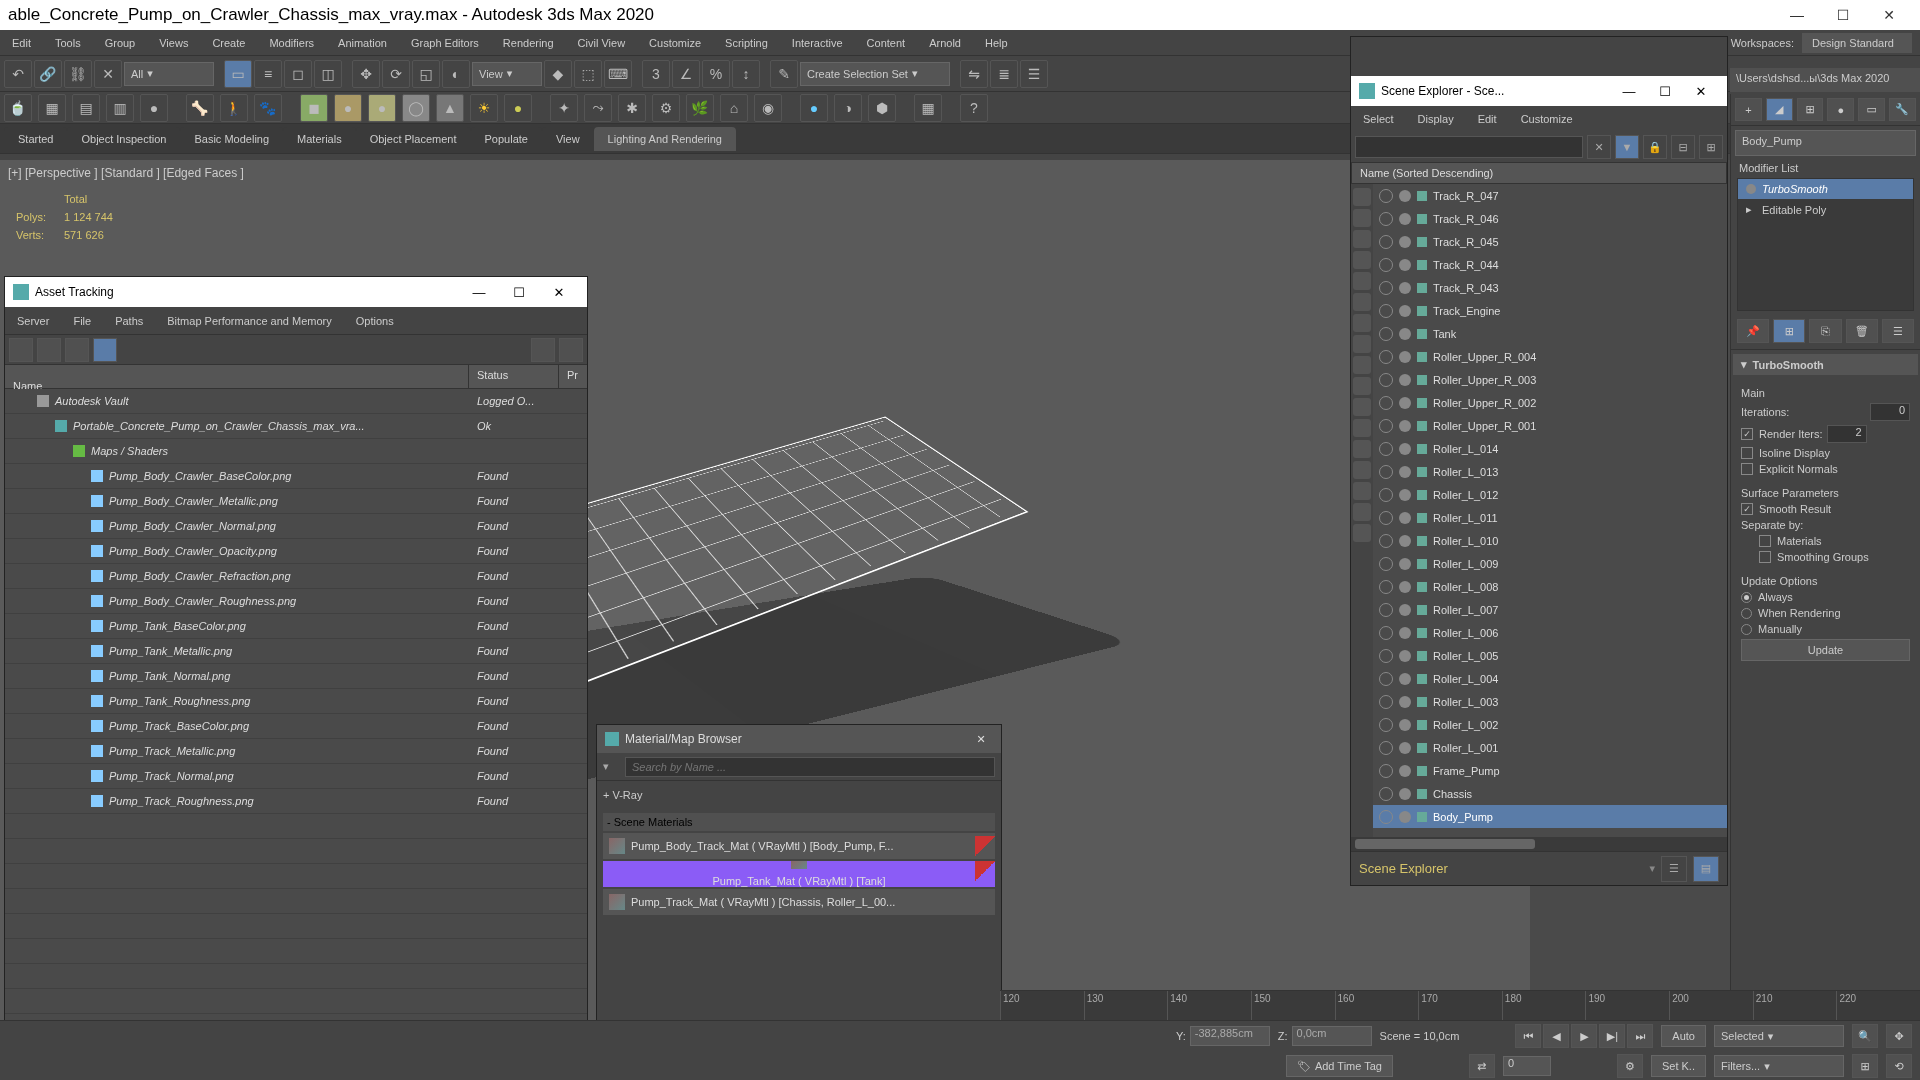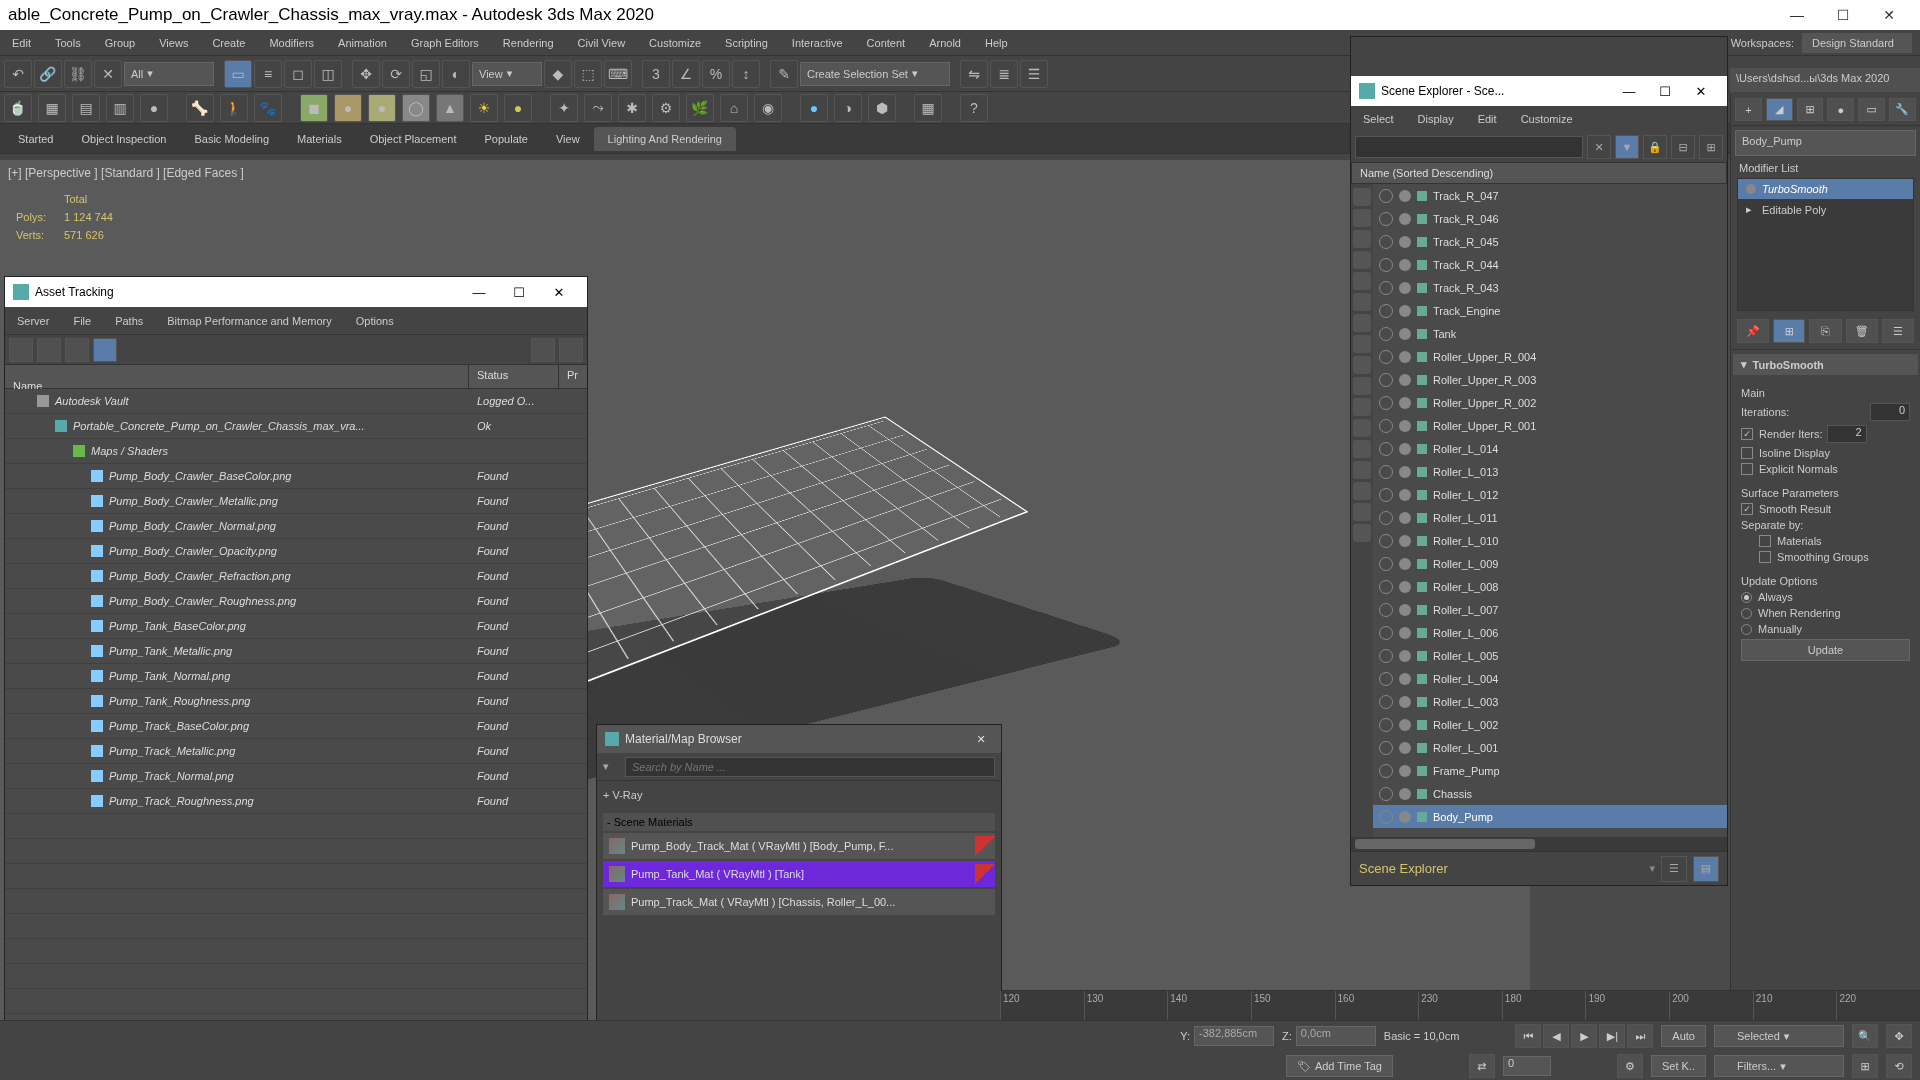--- a/index.html
+++ b/index.html
@@ -135,35 +135,35 @@
 .matwin .hdr .t { flex:1; font-size:12px;}
 .matwin .hdr .x { width:24px;text-align:center;}
 .matwin .search { height:28px; display:flex;align-items:center;padding:0 6px;gap:6px;border-bottom:1px solid #333;}
 .matwin .search .arr { width:16px;color:#aaa;}
 .matwin .search input { flex:1;height:20px;background:#333;border:1px solid #555;color:#888;padding:0 6px;font-style:italic;}
 .matwin .body { flex:1; padding: 4px 6px; overflow:hidden;}
 .matwin .grp { padding:4px 0; color:#ccc;}
 .matwin .grphdr { padding:3px 4px; background:#505050; display:flex;align-items:center;gap:4px;}
 .matwin .mrow { height:26px;display:flex;align-items:center;gap:6px;padding:0 6px;background:#555;margin-top:2px;color:#ddd; overflow:hidden;white-space:nowrap;}
 .matwin .mrow .mic { width:16px;height:16px;background:linear-gradient(135deg,#866,#688); }
-.matwin .mrow.sel { background:#6d28d9; }
+.matwin .mrow.sel { background:#8b5cf6;flex-direction:column; }
 .matwin .mrow .flag { width:20px;height:20px;background:linear-gradient(135deg,#c33 50%,transparent 50%);position:absolute;right:0;}
 
 
 .bottom { position:absolute; left:0; right:0; bottom:0; height:60px; background:#444; border-top:1px solid #333; color:#ccc;}
 .timeline { position:absolute; left:1000px; right:0; bottom:60px; height:30px; background:#3a3a3a; display:flex;align-items:stretch; overflow:hidden; border-top: 1px solid #333;}
 .timeline .tick { flex:1; border-left:1px solid #555; font-size:10px; color:#aaa; padding:2px 2px; position:relative;}
 .bottom .row1 { height:30px; display:flex;align-items:center;gap:8px;padding:0 8px;}
 .bottom .row2 { height:30px; display:flex;align-items:center;gap:8px;padding:0 8px;}
 .bottom .coord { display:flex;align-items:center;gap:4px;}
 .bottom .coord .lbl{color:#ccc;}
 .bottom .coord .val{width:80px;height:20px;background:#555;border:1px solid #666;padding:0 4px;color:#aaa;}
 .bottom .playbtns { display:flex;gap:2px;}
 .bottom .playbtns .pb { width:26px;height:24px;background:#505050;border:1px solid #555;display:flex;align-items:center;justify-content:center;}
-.bottom .dd { height:22px;background:#555;border:1px solid #666;padding:0 22px;display:flex;align-items:center;gap:4px;}
+.bottom .dd { height:22px;background:#555;border:1px solid #666;padding:0 6px;display:flex;align-items:center;gap:4px;}
 .bottom .fbtn { height:22px;background:#555;border:1px solid #666;padding:0 10px;display:flex;align-items:center;}
 
 
 .wireframe { position:absolute; left:50%; top:42%; transform: translate(-50%,-50%) perspective(800px) rotateX(55deg) rotateZ(-30deg); width: 480px; height: 240px; }
 .wireframe .box { position:absolute; inset:0; border: 2px solid #fff; background: rgba(200,200,200,0.08);}
 .wireframe .grid { position:absolute; inset:8px; background-image: linear-gradient(#ddd 1px, transparent 1px), linear-gradient(90deg, #ddd 1px, transparent 1px); background-size: 40px 40px;}
 .ground { position:absolute; left:50%; top:50%; transform: translate(-50%,-30%) perspective(800px) rotateX(70deg) rotateZ(-30deg); width: 700px; height: 320px; background: rgba(0,0,0,0.35); border-radius: 30px;}
 
 
 .list::-webkit-scrollbar, .body::-webkit-scrollbar { width: 14px; background:#3a3a3a;}
@@ -919,40 +919,40 @@
       </div>
   </div>
 </div>
 
 <div class="timeline" id="timeline">
     <div class="tick">120</div>
     <div class="tick">130</div>
     <div class="tick">140</div>
     <div class="tick">150</div>
     <div class="tick">160</div>
-    <div class="tick">230</div>
+    <div class="tick">170</div>
     <div class="tick">180</div>
     <div class="tick">190</div>
     <div class="tick">200</div>
     <div class="tick">210</div>
     <div class="tick">220</div>
   </div>
 
 <div class="bottom">
   <div class="row1">
     <div style="flex:1"></div>
     <div class="coord">
         <span class="lbl">Y:</span>
         <div class="val">-382,885cm</div>
       </div>
     <div class="coord">
         <span class="lbl">Z:</span>
         <div class="val">0,0cm</div>
       </div>
-    <span>Basic = 10,0cm</span>
+    <span>Scene = 10,0cm</span>
     <div style="width:40px"></div>
     <div class="playbtns">
       <div class="pb">⏮</div>
       <div class="pb">◀</div>
       <div class="pb">▶</div>
       <div class="pb">▶|</div>
       <div class="pb">⏭</div>
     </div>
     <div class="fbtn">Auto</div>
     <div class="dd" style="width:130px">

